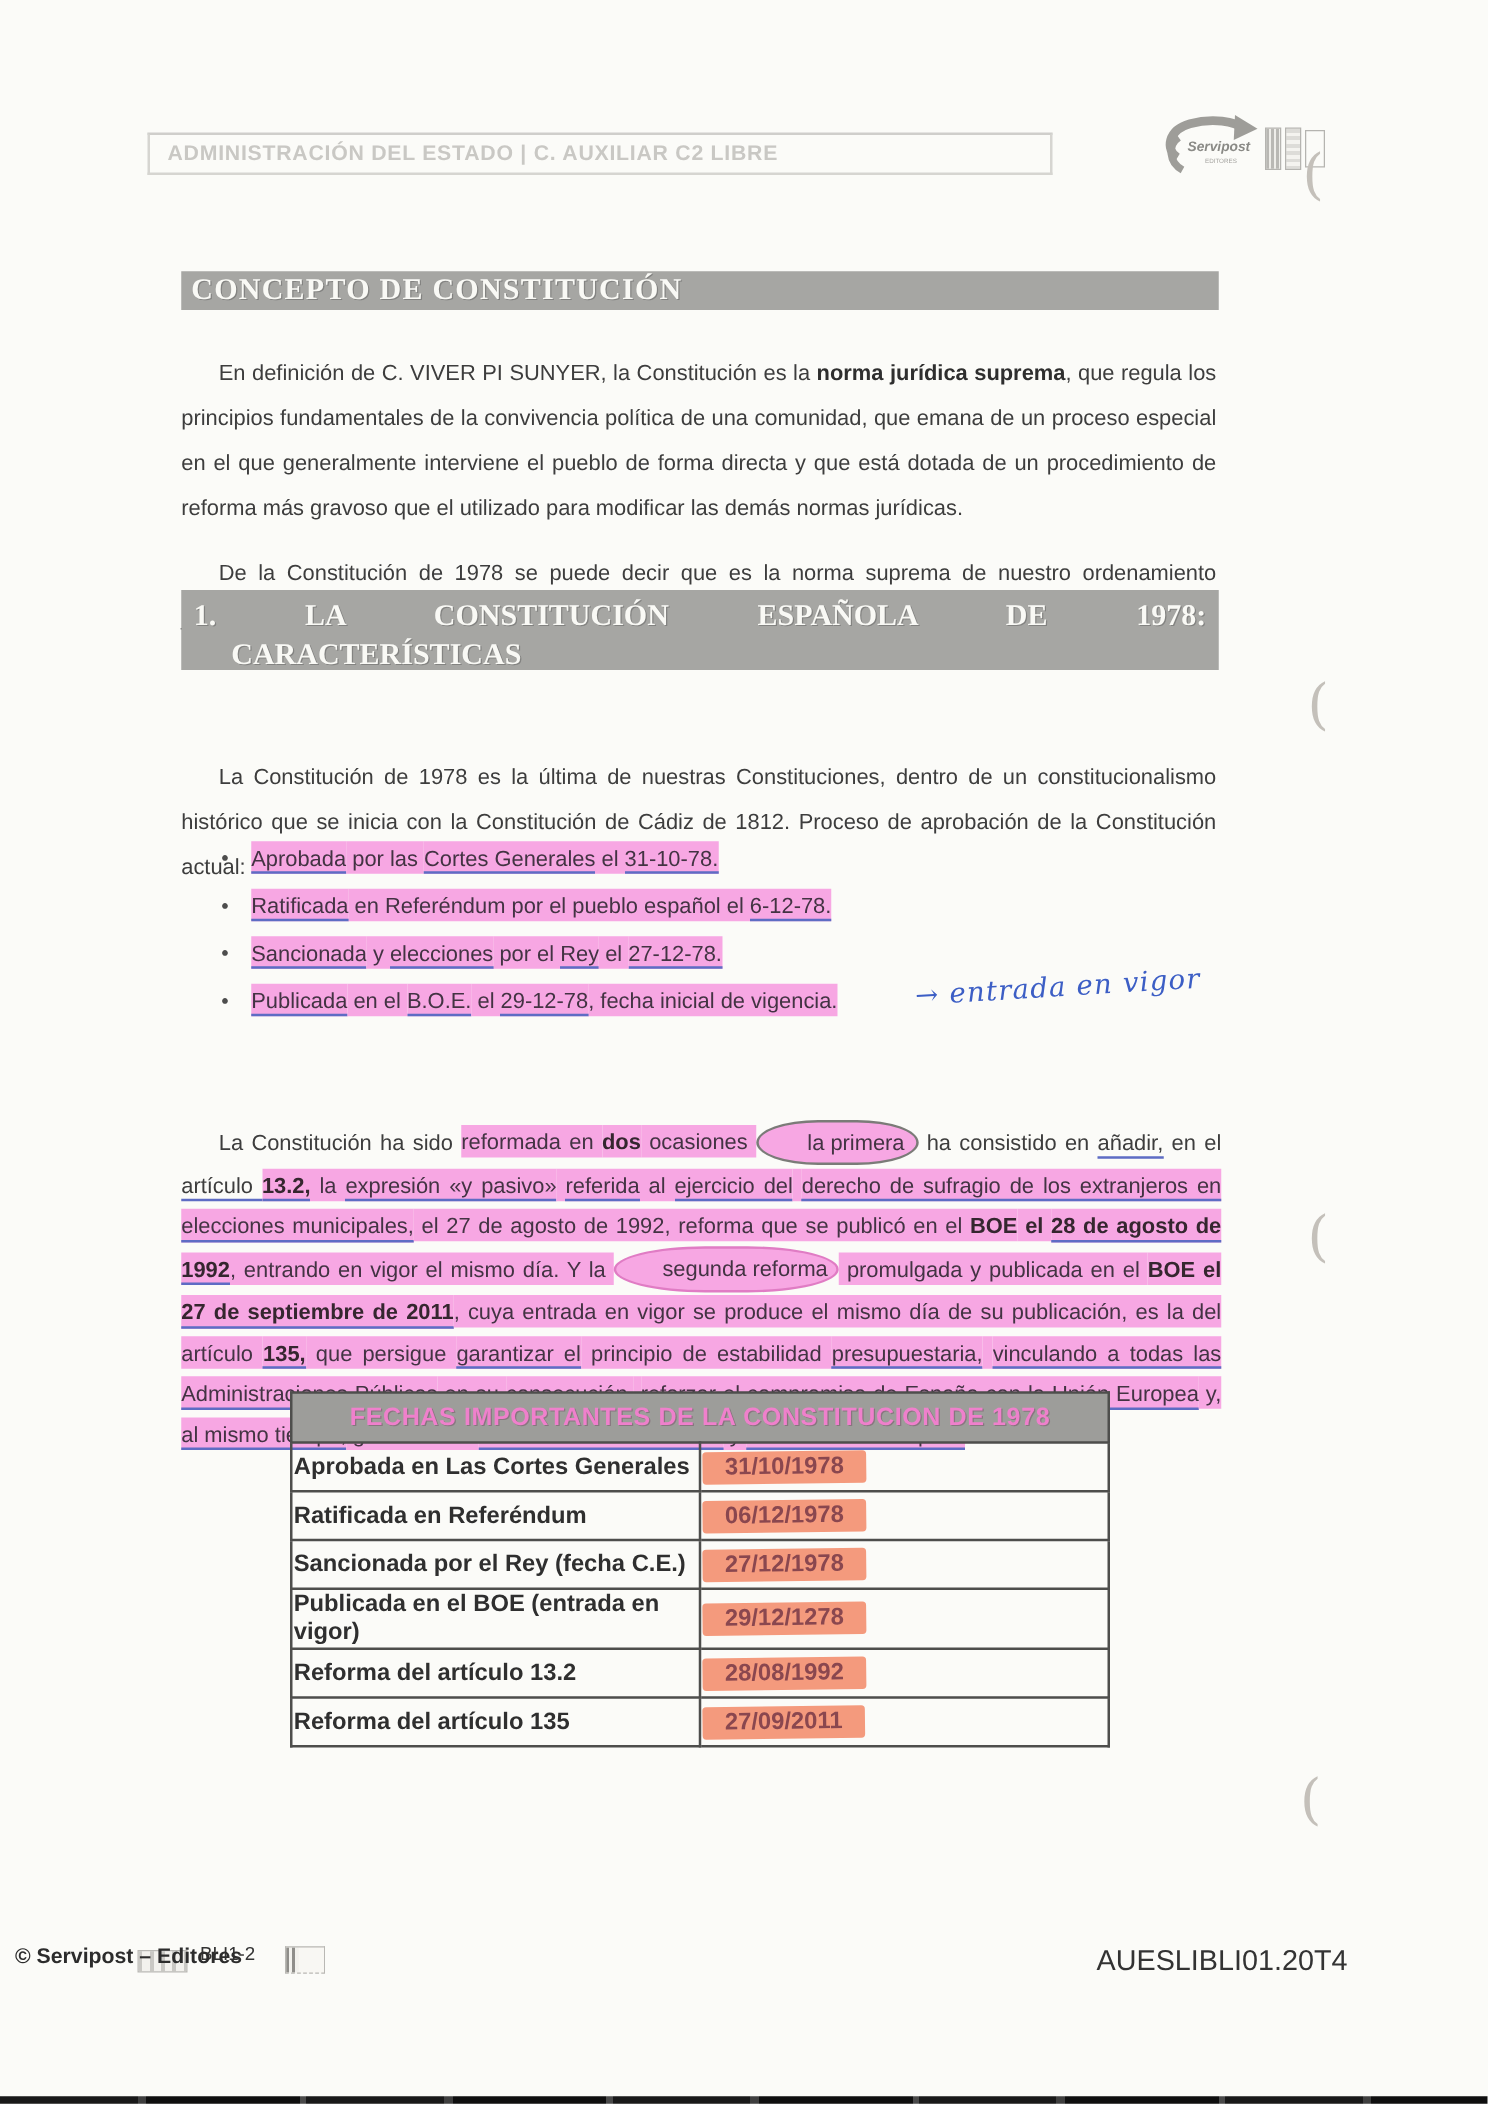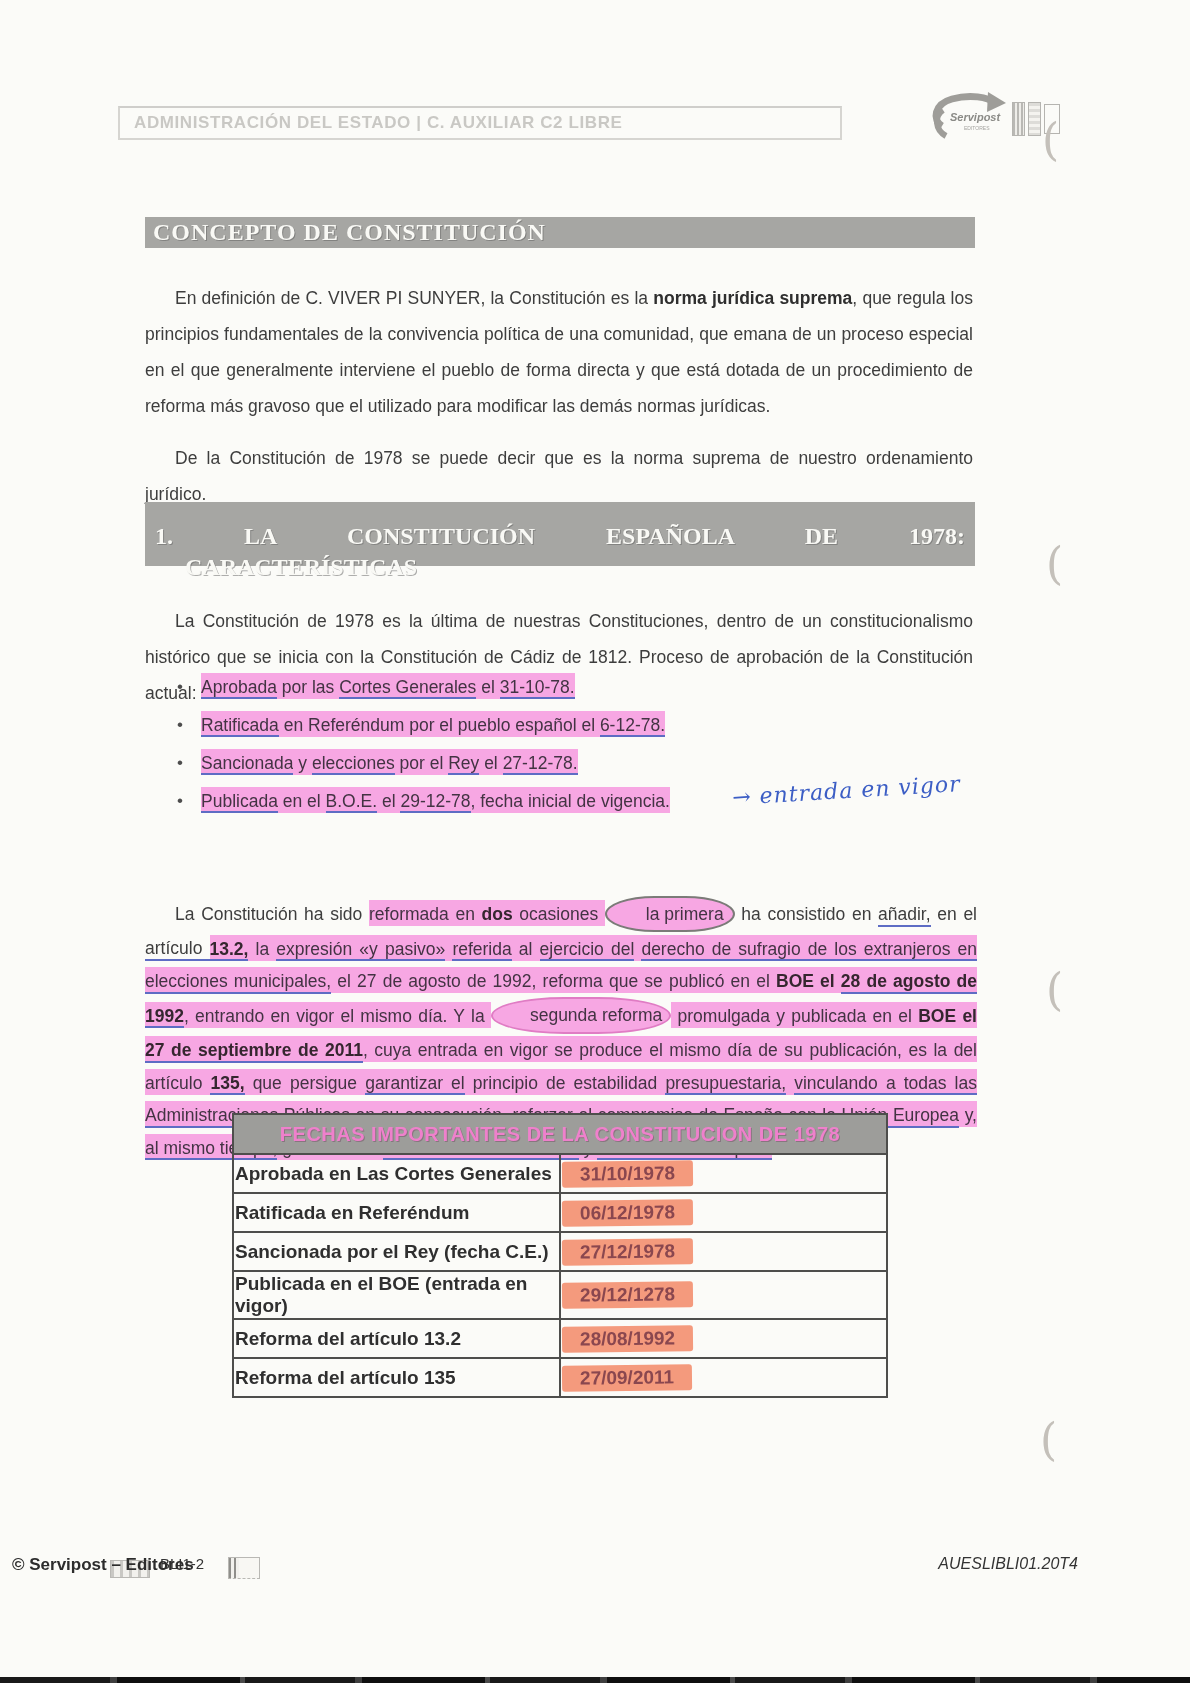--- a/index.html
+++ b/index.html
@@ -27,21 +27,21 @@
     font-family:"DejaVu Serif", serif;font-weight:normal;
   }
   
   .bar{
     position:absolute;left:145px;width:830px;background:#a6a6a3;
     color:#f9f9f5;font-family:"Liberation Serif", serif;font-weight:bold;
     text-shadow:1px 1px 0 rgba(95,95,95,.5);
     box-sizing:border-box;
   }
   .bar.title1{top:217px;height:31px;font-size:24px;line-height:31px;padding-left:8px;letter-spacing:1px;}
-  .bar.title2{top:502px;height:64px;font-size:24px;line-height:31px;padding:19px 10px;}
+  .bar.title2{top:472px;height:64px;font-size:24px;line-height:31px;padding:6px 10px;}
   .bar .jline{text-align:justify;text-align-last:justify;}
   .bar .l2{padding-left:30px;}
   
   .para{
     position:absolute;left:145px;width:828px;
     font-size:17.5px;line-height:36px;text-align:justify;text-indent:30px;
     color:#3d3d3d;
   }
   .para b{color:#2e2e2e;}
   
@@ -85,21 +85,21 @@
   .date-hl{
     display:inline-block;background:#f49a7d;color:#8a474f;
     padding:2px 18px;border-radius:3px;transform:rotate(-.7deg);
     font-weight:bold;
   }
   
   .foot-icon1{position:absolute;left:110px;top:1560px;width:38px;height:16px;border:1px solid #b9b8b4;background:repeating-linear-gradient(90deg,#c9c8c4 0 3px,#f2f1ed 3px 9px);}
   .foot-code-left{position:absolute;left:160px;top:1555px;font-size:15px;color:#333;}
   .foot-icon2{position:absolute;left:228px;top:1557px;width:30px;height:20px;border:1px solid #b9b8b4;border-bottom-style:dashed;background:repeating-linear-gradient(90deg,#8f8e8a 0 2px,#f2f1ed 2px 5px) left/10px 100% no-repeat,#f8f7f3;}
   .foot-center{position:absolute;left:0;right:0;top:1555px;text-align:left;font-size:17px;font-weight:bold;color:#2c2c2c;padding-left:12px;}
-  .foot-right{position:absolute;right:112px;top:1555px;font-size:16px;color:#333;font-style:italic;}
+  .foot-right{position:absolute;right:112px;top:1555px;font-size:23px;color:#333;}
   .bottom-bar{
     position:absolute;left:0;right:0;bottom:0;height:6px;
     background:repeating-linear-gradient(90deg,#191919 0 110px,#3f3f3f 110px 117px,#0f0f0f 117px 240px,#4a4a4a 240px 245px);
   }
   .logo-word{font-size:11px;font-weight:bold;font-style:italic;fill:#8a8a86;}
   .logo-sub{font-size:5px;fill:#a5a4a0;}
 </style>
 </head>
 <body>
 

